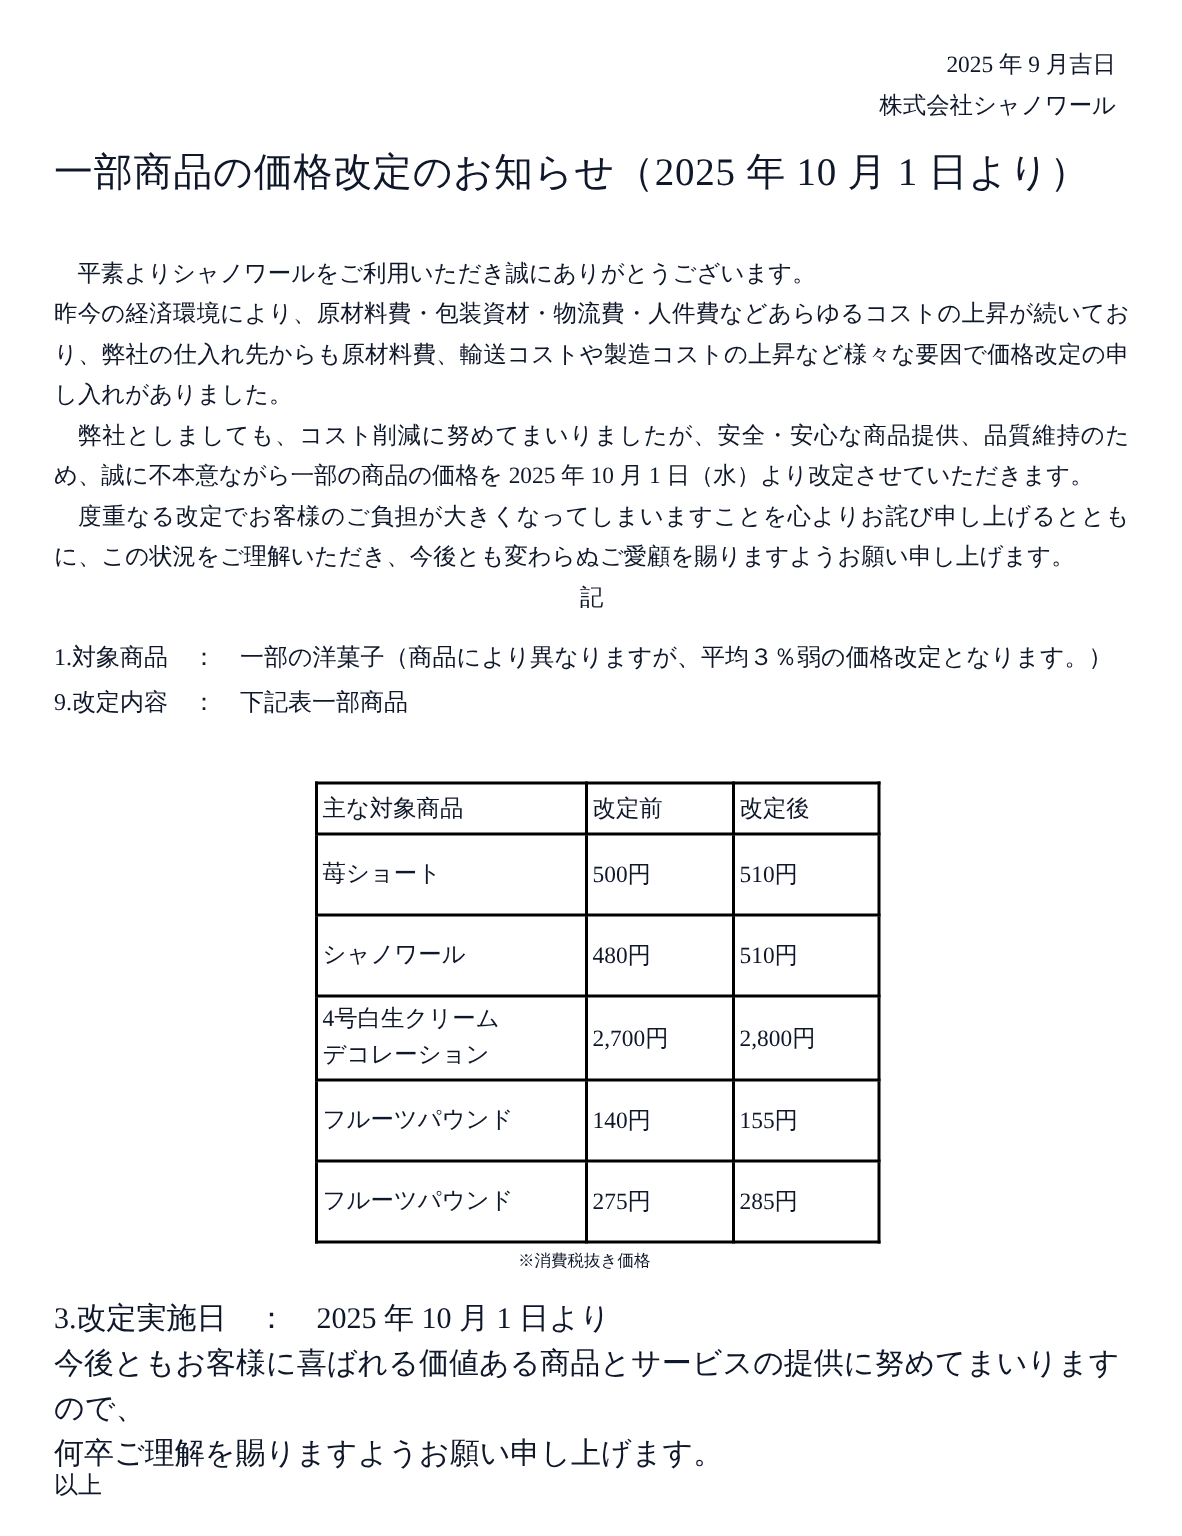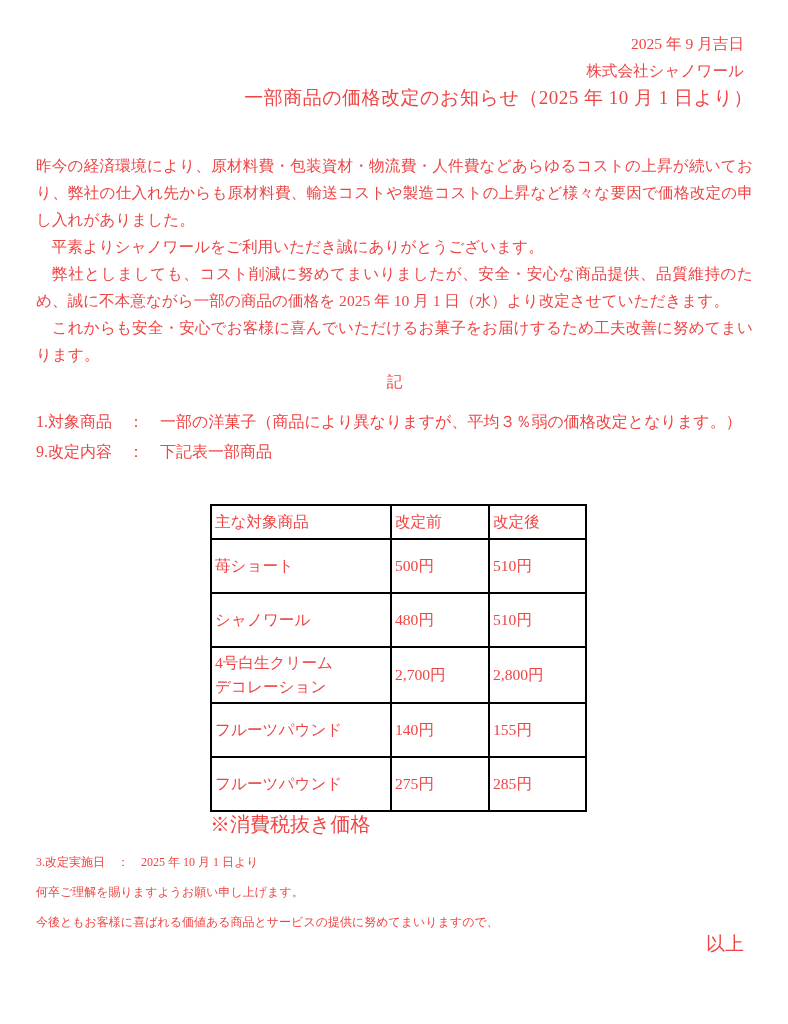--- a/index.html
+++ b/index.html
@@ -5,36 +5,37 @@
   html, body {
     margin: 0;
     padding: 0;
     background: #ffffff;
   }
   .page {
     position: relative;
     width: 788px;
     height: 1024px;
     background: #ffffff;
-    color: #ef4444;
+    color: #0f172a;
     font-family: "Liberation Serif", "DejaVu Serif", serif;
     box-sizing: border-box;
     padding: 30px 35px 0 36px;
     overflow: hidden;
   }
   .header-block {
     text-align: right;
     font-size: 15.6px;
     line-height: 27px;
     padding-right: 9px;
   }
   .doc-title {
-    text-align: right;
-    font-size: 19px;
+    text-align: left;
+    font-size: 26px;
     line-height: 27px;
+    margin-top: 17px;
     letter-spacing: 0.5px;
   }
   .body-block {
     margin-top: 41px;
     font-size: 15.6px;
     line-height: 27px;
     text-align: justify;
     text-justify: inter-ideograph;
   }
   .body-block p {
@@ -65,56 +66,55 @@
   }
   .price-table th { height: 26px; }
   .price-table td { height: 46px; margin-left: 29px; }
   .col-product { width: 172px; }
   .col-before  { width: 90px; }
   .col-after   { width: 89px; }
   .cell-product { white-space: pre-line; line-height: 24px; }
   .tax-note {
     width: 363px;
     margin-left: 174px;
-    text-align: left;
-    font-size: 20px;
+    text-align: center;
+    font-size: 11px;
     line-height: 24px;
     padding-right: 4px;
     box-sizing: border-box;
   }
   .closing-block {
     margin-top: 11px;
-    font-size: 12px;
+    font-size: 20px;
     line-height: 30px;
   }
   .sign-off {
-    text-align: right;
-    font-size: 19px;
+    font-size: 16px;
     line-height: 27px;
     padding-right: 9px;
     margin-top: -7px;
   }
 </style>
 </head>
 <body>
 
 <div class="page">
 
   <div class="header-block">
     <div>2025 年 9 月吉日</div>
     <div>株式会社シャノワール</div>
   </div>
 
   <div class="doc-title">一部商品の価格改定のお知らせ（2025 年 10 月 1 日より）</div>
 
   <div class="body-block">
+    <p>　平素よりシャノワールをご利用いただき誠にありがとうございます。</p>
     <p>昨今の経済環境により、原材料費・包装資材・物流費・人件費などあらゆるコストの上昇が続いており、弊社の仕入れ先からも原材料費、輸送コストや製造コストの上昇など様々な要因で価格改定の申し入れがありました。</p>
-    <p>　平素よりシャノワールをご利用いただき誠にありがとうございます。</p>
     <p>　弊社としましても、コスト削減に努めてまいりましたが、安全・安心な商品提供、品質維持のため、誠に不本意ながら一部の商品の価格を 2025 年 10 月 1 日（水）より改定させていただきます。</p>
-    <p>　これからも安全・安心でお客様に喜んでいただけるお菓子をお届けするため工夫改善に努めてまいります。</p>
+    <p>　度重なる改定でお客様のご負担が大きくなってしまいますことを心よりお詫び申し上げるとともに、この状況をご理解いただき、今後とも変わらぬご愛顧を賜りますようお願い申し上げます。</p>
     <div class="memo-mark">記</div>
   </div>
 
   <div class="items-block">
     <div>1.対象商品　：　一部の洋菓子（商品により異なりますが、平均３％弱の価格改定となります。）</div>
     <div>9.改定内容　：　下記表一部商品</div>
   </div>
 
   <table class="price-table">
     <thead>
@@ -151,19 +151,19 @@
         <td>275円</td>
         <td>285円</td>
       </tr>
     </tbody>
   </table>
 
   <div class="tax-note">※消費税抜き価格</div>
 
   <div class="closing-block">
     <div>3.改定実施日　：　2025 年 10 月 1 日より</div>
+    <div>今後ともお客様に喜ばれる価値ある商品とサービスの提供に努めてまいりますので、</div>
     <div>何卒ご理解を賜りますようお願い申し上げます。</div>
-    <div>今後ともお客様に喜ばれる価値ある商品とサービスの提供に努めてまいりますので、</div>
   </div>
 
   <div class="sign-off">以上</div>
 
 </div>
 
 </body></html>

